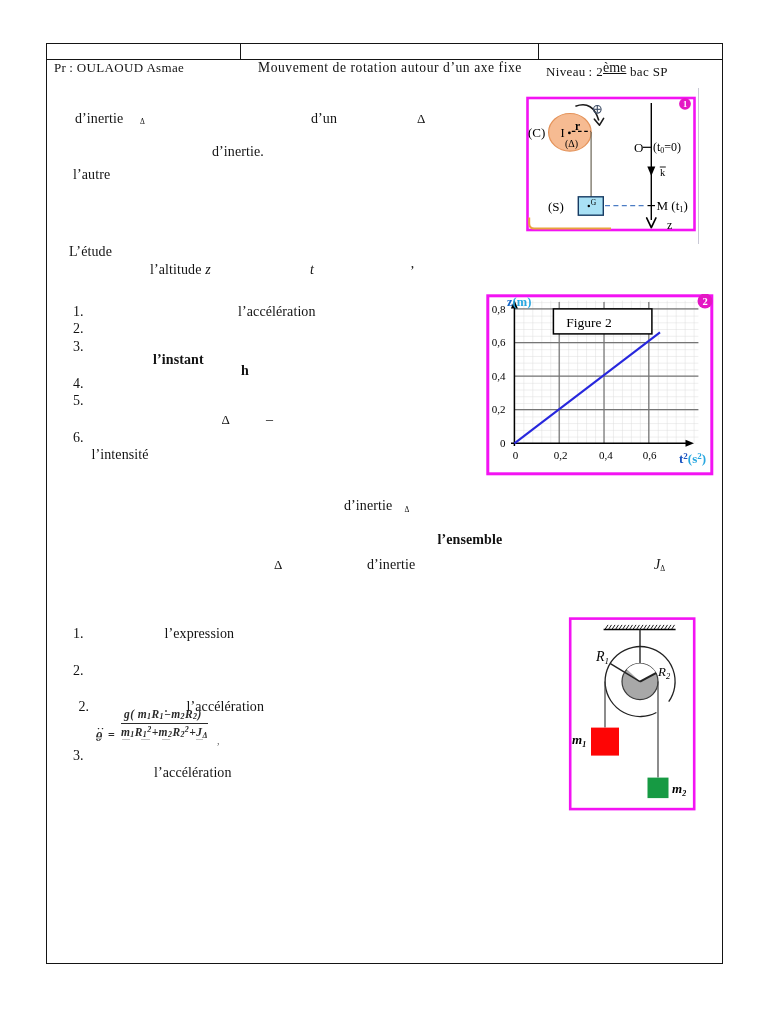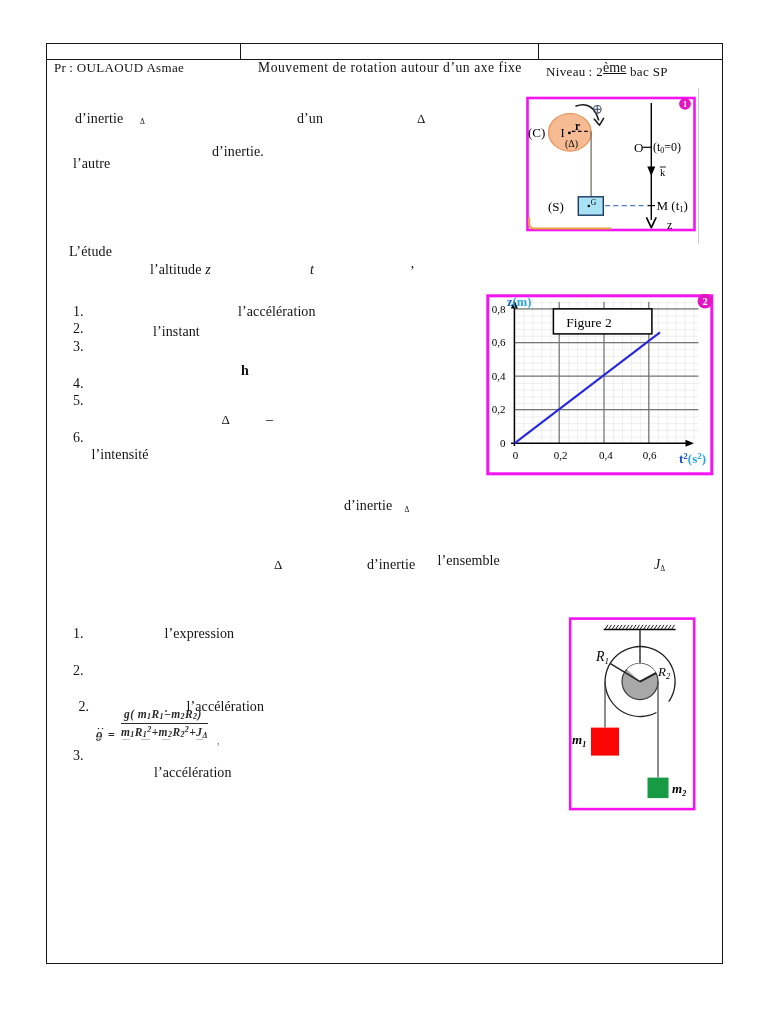--- a/index.html
+++ b/index.html
@@ -22,45 +22,45 @@
 <div class="t" style="left:54px;top:45px;font-size:13px;letter-spacing:0.35px;">Pr : OULAOUD Asmae</div>
 
 <div class="t" style="left:258px;top:45px;font-size:13.6px;letter-spacing:0.55px;">Mouvement de rotation autour d’un axe fixe</div>
 
 <div class="t" style="left:546px;top:45px;font-size:13px;letter-spacing:0.35px;">Niveau : 2<span style="font-size:14px;vertical-align:4px;letter-spacing:0;text-decoration:underline;">ème</span> bac SP</div>
 
 <div class="t" style="left:75px;top:95.5px;">d’inertie</div>
 
 <div class="t sm" style="left:140px;top:101.5px;">Δ</div>
 
-<div class="t" style="left:297px;top:95.5px;">d’un</div>
+<div class="t" style="left:311px;top:95.5px;">d’un</div>
 
 <div class="t" style="left:417px;top:95.5px;font-size:13px;">Δ</div>
 
 <div class="t" style="left:212px;top:129px;">d’inertie.</div>
 
-<div class="t" style="left:73px;top:141px;">l’autre</div>
+<div class="t" style="left:73px;top:152px;">l’autre</div>
 
 <div class="t" style="left:69px;top:229px;">L’étude</div>
 
 <div class="t" style="left:150px;top:247px;font-family:Liberation Serif, serif;">l’altitude <i>z</i></div>
 
 <div class="t" style="left:310px;top:247px;"><i>t</i></div>
 
 <div class="t" style="left:410px;top:249px;">’</div>
 
 <div class="t" style="left:73px;top:288.5px;">1.</div>
 
 <div class="t" style="left:238px;top:288.5px;">l’accélération</div>
 
 <div class="t" style="left:73px;top:306px;">2.</div>
 
 <div class="t" style="left:73px;top:323.5px;">3.</div>
 
-<div class="t" style="left:153px;top:309px;">l’instant</div>
+<div class="t" style="left:153px;top:337px;font-weight:bold;">l’instant</div>
 
 <div class="t" style="left:241px;top:347.5px;font-weight:bold;">h</div>
 
 <div class="t" style="left:73px;top:361px;">4.</div>
 
 <div class="t" style="left:73px;top:378px;">5.</div>
 
 <div class="t" style="left:221.5px;top:396.5px;font-size:13px;">Δ</div>
 
 <div class="t" style="left:266px;top:396.5px;">–</div>
@@ -70,21 +70,21 @@
 <div class="t" style="left:91.5px;top:431.5px;">l’intensité</div>
 
 <div class="t" style="left:344px;top:483px;">d’inertie</div>
 
 <div class="t sm" style="left:404.5px;top:490px;">Δ</div>
 
 <div class="t" style="left:274px;top:542px;font-size:13px;">Δ</div>
 
 <div class="t" style="left:367px;top:542px;">d’inertie</div>
 
-<div class="t" style="left:437.5px;top:538px;">l’ensemble</div>
+<div class="t" style="left:437.5px;top:517px;font-weight:bold;">l’ensemble</div>
 
 <div class="t" style="left:654px;top:542px;"><i>J</i><span class="sm" style="vertical-align:-2px;">Δ</span></div>
 
 <div class="t" style="left:73px;top:610.5px;">1.</div>
 
 <div class="t" style="left:164.5px;top:610.5px;">l’expression</div>
 
 <div class="t" style="left:73px;top:648px;">2.</div>
 
 <div class="t" style="left:78.5px;top:683.5px;">2.</div>

